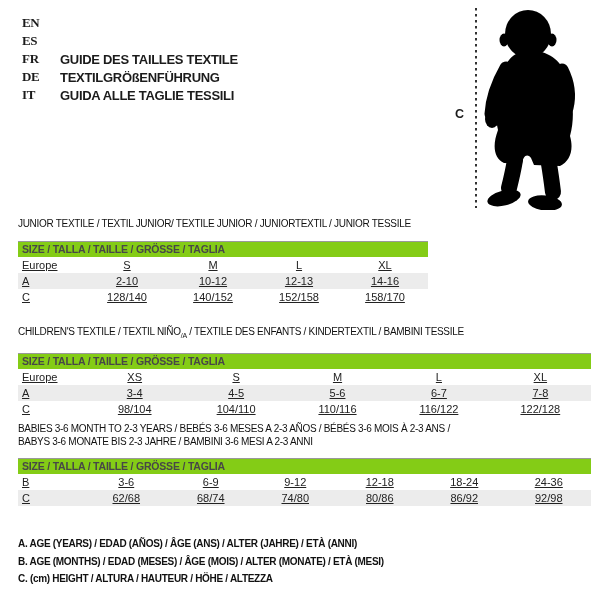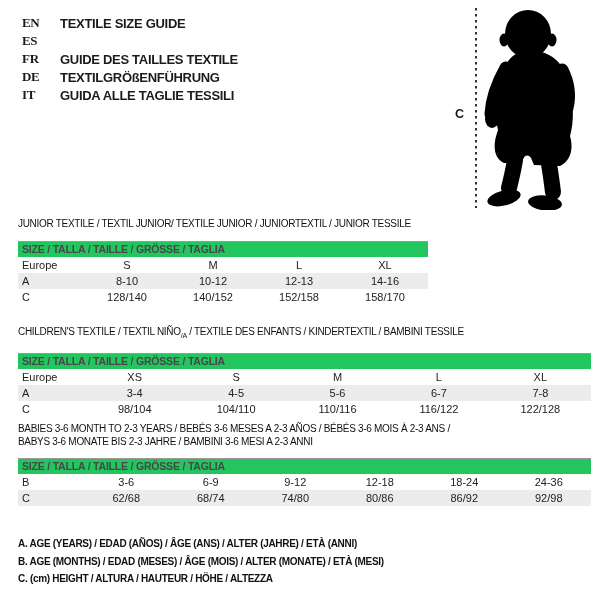--- a/index.html
+++ b/index.html
@@ -29,41 +29,40 @@
   #table1 { top:217px; width:410px; }
   #table2 { top:325px; width:573px; }
   #table3 { top:422px; width:573px; }
 
   .table-title { font-weight:400; font-size:10px; letter-spacing:-0.3px;
                  line-height:13px; white-space:nowrap; color:#111; }
   .title-gap-1 { margin-bottom:11px; }
   .title-gap-3 { margin-bottom:10px; }
   .table-title sub { font-size:7px; }
 
-  .size-bar { height:16px; line-height:14px; background:#22c55e;
+  .size-bar { height:16px; line-height:14px; background:#84cc16;
               border-top:1px solid #999999; color:#474747;
               font-weight:700; font-size:10.5px; letter-spacing:-0.2px;
               padding-left:4px; }
-  .t-row { display:flex; height:16px; align-items:center; font-size:11px; color:#222; }
+  .t-row { display:flex; height:16px; align-items:center; font-size:11px; color:#222;text-decoration:underline; }
   .t-row.shaded { background:#ececec; }
   .t-label { width:66px; padding-left:4px; }
   .t-cell { flex:1; text-align:center; }
 
   
   .notes-block { position:absolute; left:18px; top:538px; }
   .note-line { height:17.5px; font-weight:700; font-size:10px;
                letter-spacing:-0.3px; white-space:nowrap; color:#111; }
 </style>
 </head>
 <body>
 
 <div class="lang-block">
   <div class="lang-row">
     <span class="lang-code">EN</span>
-    <span>TEXTILE SIZE GUIDE</span>
   </div>
   <div class="lang-row">
     <span class="lang-code">ES</span>
   </div>
   <div class="lang-row">
     <span class="lang-code">FR</span>
     <span>GUIDE DES TAILLES TEXTILE</span>
   </div>
   <div class="lang-row">
     <span class="lang-code">DE</span>
@@ -118,21 +117,21 @@
   <div class="size-bar">SIZE / TALLA / TAILLE / GRÖSSE / TAGLIA</div>
   <div class="t-row">
     <div class="t-label">Europe</div>
     <div class="t-cell">S</div>
     <div class="t-cell">M</div>
     <div class="t-cell">L</div>
     <div class="t-cell">XL</div>
   </div>
   <div class="t-row shaded">
     <div class="t-label">A</div>
-    <div class="t-cell">8-10</div>
+    <div class="t-cell">2-10</div>
     <div class="t-cell">10-12</div>
     <div class="t-cell">12-13</div>
     <div class="t-cell">14-16</div>
   </div>
   <div class="t-row">
     <div class="t-label">C</div>
     <div class="t-cell">128/140</div>
     <div class="t-cell">140/152</div>
     <div class="t-cell">152/158</div>
     <div class="t-cell">158/170</div>

